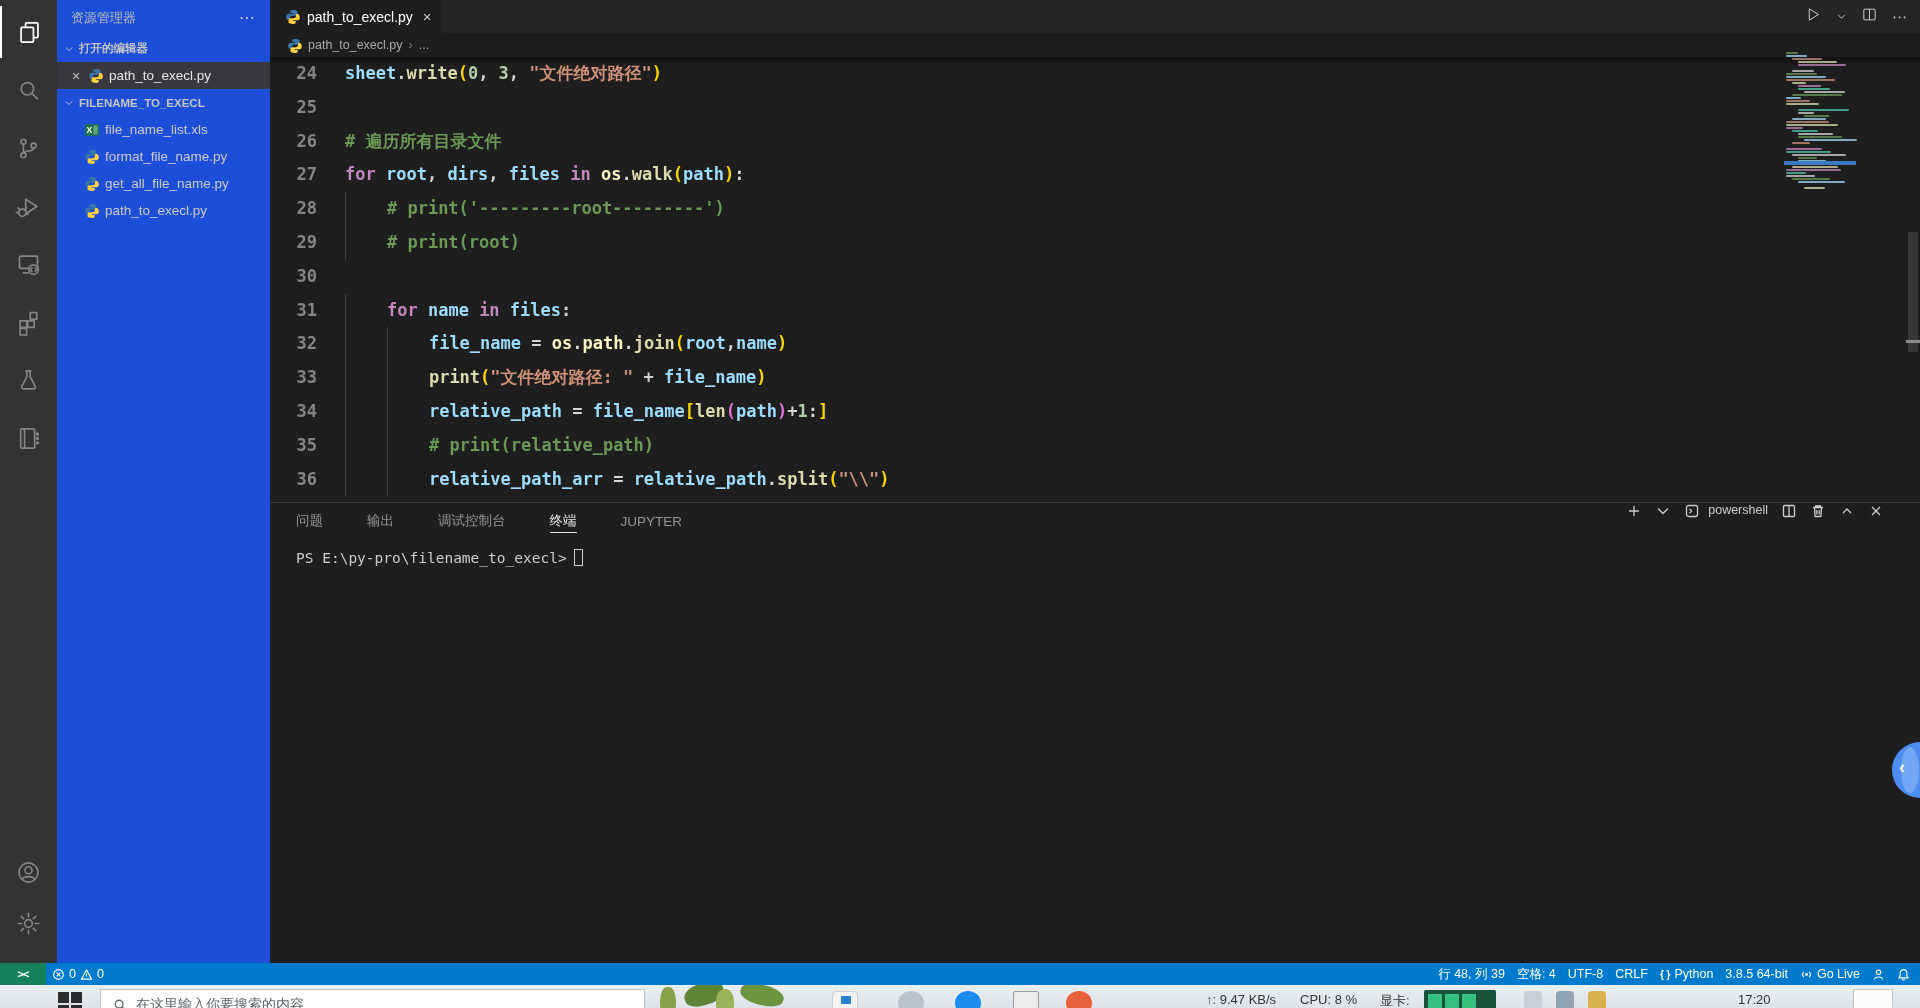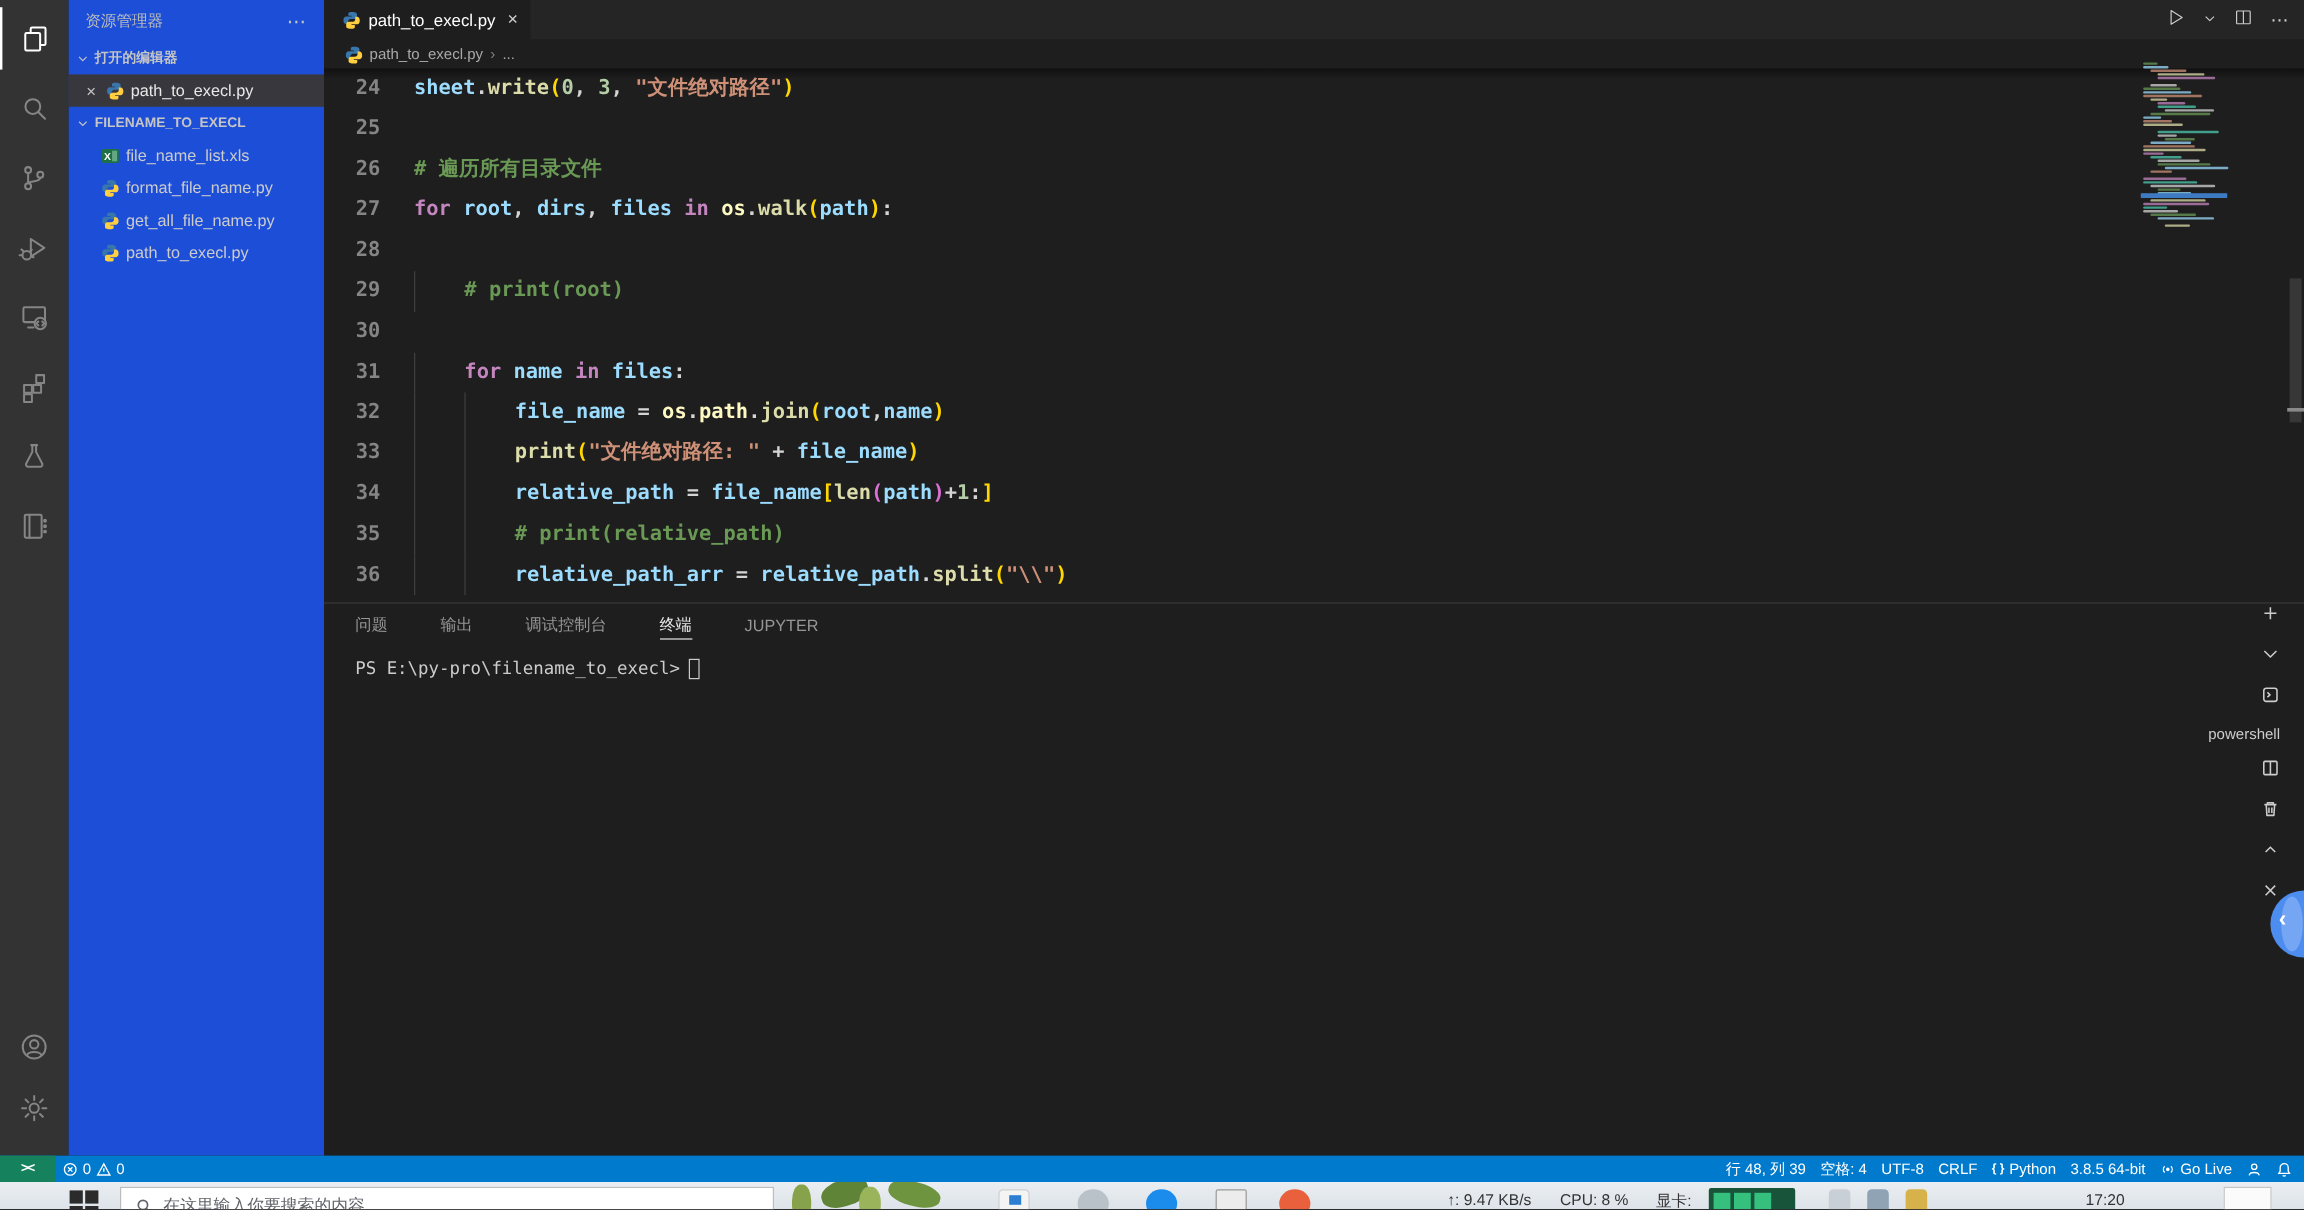--- a/index.html
+++ b/index.html
@@ -59,21 +59,21 @@
   #ed-scroll { position:absolute; right:0; top:57px; width:14px; height:445px; }
   #ed-scroll .slider { position:absolute; top:175px; left:2px; width:10px; height:120px; background:rgba(121,121,121,0.28); }
   #ed-scroll .mark { position:absolute; top:283px; left:0; width:14px; height:3px; background:#8a8a8a; }
 
   
   #panel { position:absolute; left:270px; top:502px; width:1650px; height:461px; background:#1E1E1E; border-top:1px solid #3A3A3A; }
   #panel-tabs { position:absolute; left:26px; top:0; height:36px; display:flex; gap:44px; align-items:center; }
   .p-tab { font-size:13.5px; color:#969696; height:36px; display:flex; align-items:center; cursor:pointer; position:relative; }
   .p-tab.active { color:#E7E7E7; }
   .p-tab.active::after { content:""; position:absolute; left:0; right:0; bottom:6px; height:1px; background:#E7E7E7; }
-  #panel-actions { position:absolute; right:20px; top:0; height:36px; display:flex; align-items:flex-end; gap:13px; color:#CCCCCC;flex-direction:column; }
+  #panel-actions { position:absolute; right:36px; top:0; height:36px; display:flex; align-items:flex-start; gap:13px; color:#CCCCCC; }
   #panel-actions svg { width:16px; height:16px; stroke:currentColor; fill:none; stroke-width:1.3; stroke-linejoin:round; }
   .ps-label { font-size:12.5px; color:#CCCCCC; margin-left:-5px; }
   #term-line { position:absolute; left:26px; top:46px; font-family:"DejaVu Sans Mono", monospace; font-size:14.5px; color:#CCCCCC; display:flex; align-items:center; }
   #term-cursor { display:inline-block; width:9px; height:17px; border:1px solid #CCCCCC; margin-left:7px; }
 
   
   #status-bar { position:absolute; left:0; top:963px; width:1920px; height:22px; background:#007ACC; color:#FFFFFF; font-size:12.5px; display:flex; align-items:center; z-index:6; }
   .sb-item { display:flex; align-items:center; gap:4px; padding:0 6px; height:22px; cursor:pointer; }
   .sb-item svg { width:13px; height:13px; stroke:#FFFFFF; fill:none; stroke-width:1.2; }
   #remote-chip { background:#16825D; width:46px; justify-content:center; font-weight:bold; font-size:11px; letter-spacing:-1px; }
@@ -270,21 +270,21 @@
           </svg></span>
       <span>path_to_execl.py</span>
       <span class="sep">›</span>
       <span>...</span>
     </div>
     <div id="code">
         <div class="code-line"><span class="ln">24</span><span class="lc"><span class="tk-v">sheet</span><span class="tk-p">.</span><span class="tk-f">write</span><span class="tk-b1">(</span><span class="tk-num">0</span><span class="tk-p">, </span><span class="tk-num">3</span><span class="tk-p">, </span><span class="tk-s">"文件绝对路径"</span><span class="tk-b1">)</span></span></div>
         <div class="code-line"><span class="ln">25</span><span class="lc"></span></div>
         <div class="code-line"><span class="ln">26</span><span class="lc"><span class="tk-c"># 遍历所有目录文件</span></span></div>
         <div class="code-line"><span class="ln">27</span><span class="lc"><span class="tk-k">for</span><span class="tk-p"> </span><span class="tk-v">root</span><span class="tk-p">, </span><span class="tk-v">dirs</span><span class="tk-p">, </span><span class="tk-v">files</span><span class="tk-p"> </span><span class="tk-k">in</span><span class="tk-p"> </span><span class="tk-m">os</span><span class="tk-p">.</span><span class="tk-f">walk</span><span class="tk-b1">(</span><span class="tk-v">path</span><span class="tk-b1">)</span><span class="tk-p">:</span></span></div>
-        <div class="code-line"><span class="ln">28</span></div>
+        <div class="code-line"><span class="ln">28</span><span class="lc"><span class="g">    </span><span class="tk-c"># print('---------root---------')</span></span></div>
         <div class="code-line"><span class="ln">29</span><span class="lc"><span class="g">    </span><span class="tk-c"># print(root)</span></span></div>
         <div class="code-line"><span class="ln">30</span><span class="lc"></span></div>
         <div class="code-line"><span class="ln">31</span><span class="lc"><span class="g">    </span><span class="tk-k">for</span><span class="tk-p"> </span><span class="tk-v">name</span><span class="tk-p"> </span><span class="tk-k">in</span><span class="tk-p"> </span><span class="tk-v">files</span><span class="tk-p">:</span></span></div>
         <div class="code-line"><span class="ln">32</span><span class="lc"><span class="g">    </span><span class="g">    </span><span class="tk-v">file_name</span><span class="tk-p"> = </span><span class="tk-m">os</span><span class="tk-p">.</span><span class="tk-m">path</span><span class="tk-p">.</span><span class="tk-f">join</span><span class="tk-b1">(</span><span class="tk-v">root</span><span class="tk-p">,</span><span class="tk-v">name</span><span class="tk-b1">)</span></span></div>
         <div class="code-line"><span class="ln">33</span><span class="lc"><span class="g">    </span><span class="g">    </span><span class="tk-f">print</span><span class="tk-b1">(</span><span class="tk-s">"文件绝对路径: "</span><span class="tk-p"> + </span><span class="tk-v">file_name</span><span class="tk-b1">)</span></span></div>
         <div class="code-line"><span class="ln">34</span><span class="lc"><span class="g">    </span><span class="g">    </span><span class="tk-v">relative_path</span><span class="tk-p"> = </span><span class="tk-v">file_name</span><span class="tk-b1">[</span><span class="tk-f">len</span><span class="tk-b2">(</span><span class="tk-v">path</span><span class="tk-b2">)</span><span class="tk-p">+</span><span class="tk-num">1</span><span class="tk-p">:</span><span class="tk-b1">]</span></span></div>
         <div class="code-line"><span class="ln">35</span><span class="lc"><span class="g">    </span><span class="g">    </span><span class="tk-c"># print(relative_path)</span></span></div>
         <div class="code-line"><span class="ln">36</span><span class="lc"><span class="g">    </span><span class="g">    </span><span class="tk-v">relative_path_arr</span><span class="tk-p"> = </span><span class="tk-v">relative_path</span><span class="tk-p">.</span><span class="tk-f">split</span><span class="tk-b1">(</span><span class="tk-s">"\\"</span><span class="tk-b1">)</span></span></div>
       </div>
     <div id="editor-shadow"></div>

